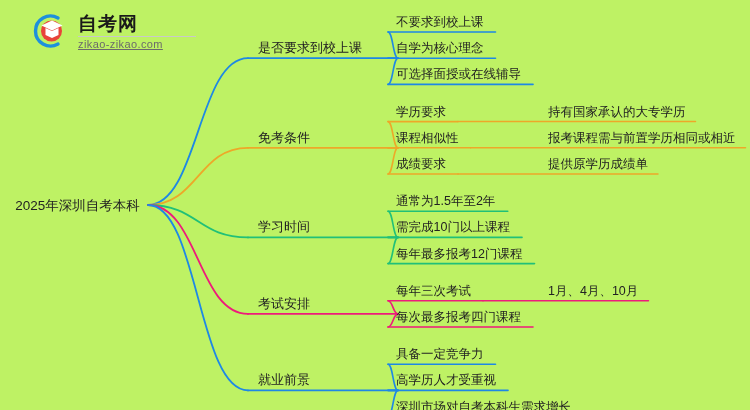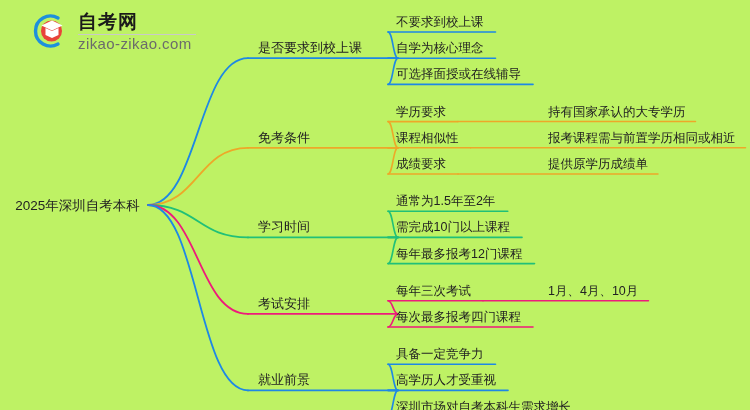--- a/index.html
+++ b/index.html
@@ -45,24 +45,25 @@
     letter-spacing: 1px;
     line-height: 1.05;
   }
   .logo-rule {
     width: 118px;
     height: 1px;
     background: #c9c9c9;
     margin: 2px 0 1px 0;
   }
   .logo-domain {
-    font-size: 15px;
+    font-size: 11px;
     color: #6b6b6b;
     letter-spacing: 0.4px;
     line-height: 1.1;
+    text-decoration: underline;
   }
   
   #map {
     position: absolute;
     left: 0;
     top: 0;
     width: 750px;
     height: 410px;
   }
   .node-text {

